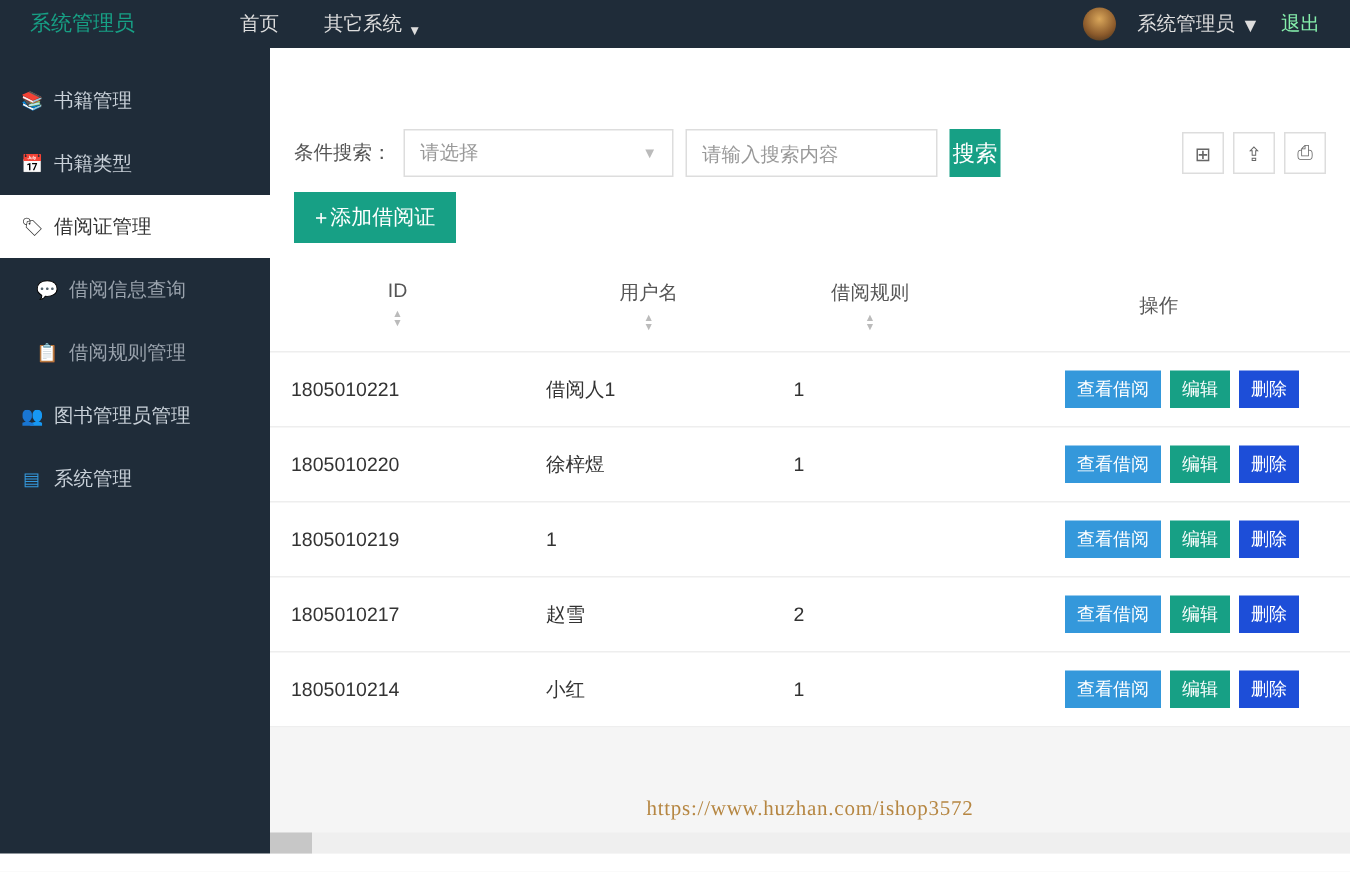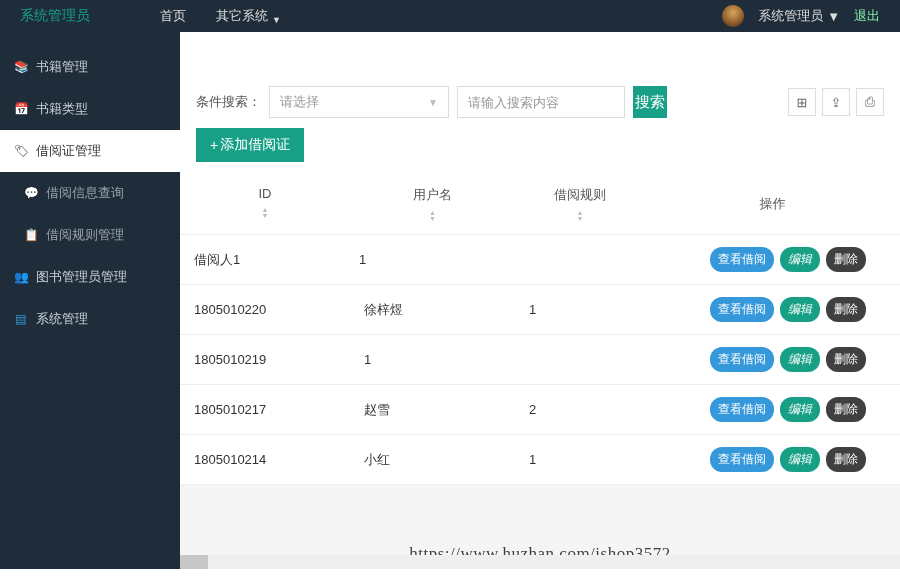--- a/index.html
+++ b/index.html
@@ -43,27 +43,27 @@
 .thead, .trow { display: flex; border-bottom: 1px solid #eee; }
 .thead { color: #555; }
 .th, .td { padding: 12px 14px; display: flex; align-items: center; }
 .col-id { width: 170px; }
 .col-user { width: 165px; }
 .col-rule { width: 130px; }
 .col-ops { flex: 1; justify-content: center; }
 .th { gap: 6px; flex-direction: column; }
 .sort { display: inline-flex; flex-direction: column; font-size: 7px; line-height: 6px; color: #bbb; }
 .ops-cell { display: flex; gap: 6px; justify-content: flex-end; width: 100%; padding-right: 20px; }
-.btn-sm { border: none; color: #fff; padding: 4px 8px; font-size: 12px; cursor: pointer; border-radius: 12px; }
+.btn-sm { border: none; color: #fff; padding: 4px 8px; font-size: 12px; cursor: pointer; border-radius: 0; }
 .btn-view { background: #3498db; }
-.btn-edit { background: #17a085; font-style: italic; }
-.btn-del { background: #404040; font-family: Liberation Serif, serif; }
-
-
-.watermark { position: absolute; top: 472px; left: 50%; transform: translateX(-50%); color: #000000; font-size: 17px; font-family: Georgia, serif; letter-spacing: 0.5px; pointer-events: none; opacity: 0.75; }
+.btn-edit { background: #17a085; }
+.btn-del { background: #1d4ed8; font-family: Liberation Serif, serif; }
+
+
+.watermark { position: absolute; top: 460px; left: 50%; transform: translateX(-50%); color: #a16207; font-size: 14px; font-family: Georgia, serif; letter-spacing: 0.5px; pointer-events: none; opacity: 0.75; }
 .hscroll { height: 14px; background: #efefef; margin-top: auto; position: relative; }
 .hscroll-thumb { position: absolute; left: 0; top: 0; height: 14px; width: 28px; background: #c7c7c7; }
 .footer { background: #fff; padding: 10px 16px; color: #555; border-top: 1px solid #eee; }
 </style>
 </head>
 <body>
 
 <div class="header">
   <div class="brand">系统管理员</div>
   <div class="nav">
@@ -162,20 +162,21 @@
               <span>▲</span>
               <span>▼</span>
             </span>
         </div>
         <div class="th col-ops">
           <span>操作</span>
         </div>
       </div>
       <div id="tbody">
           <div class="trow">
+            <div class="td col-id">1805010221</div>
             <div class="td col-user">借阅人1</div>
             <div class="td col-rule">1</div>
             <div class="td col-ops">
               <div class="ops-cell">
                 <button class="btn-sm btn-view">查看借阅</button>
                 <button class="btn-sm btn-edit">编辑</button>
                 <button class="btn-sm btn-del">删除</button>
               </div>
             </div>
           </div>

